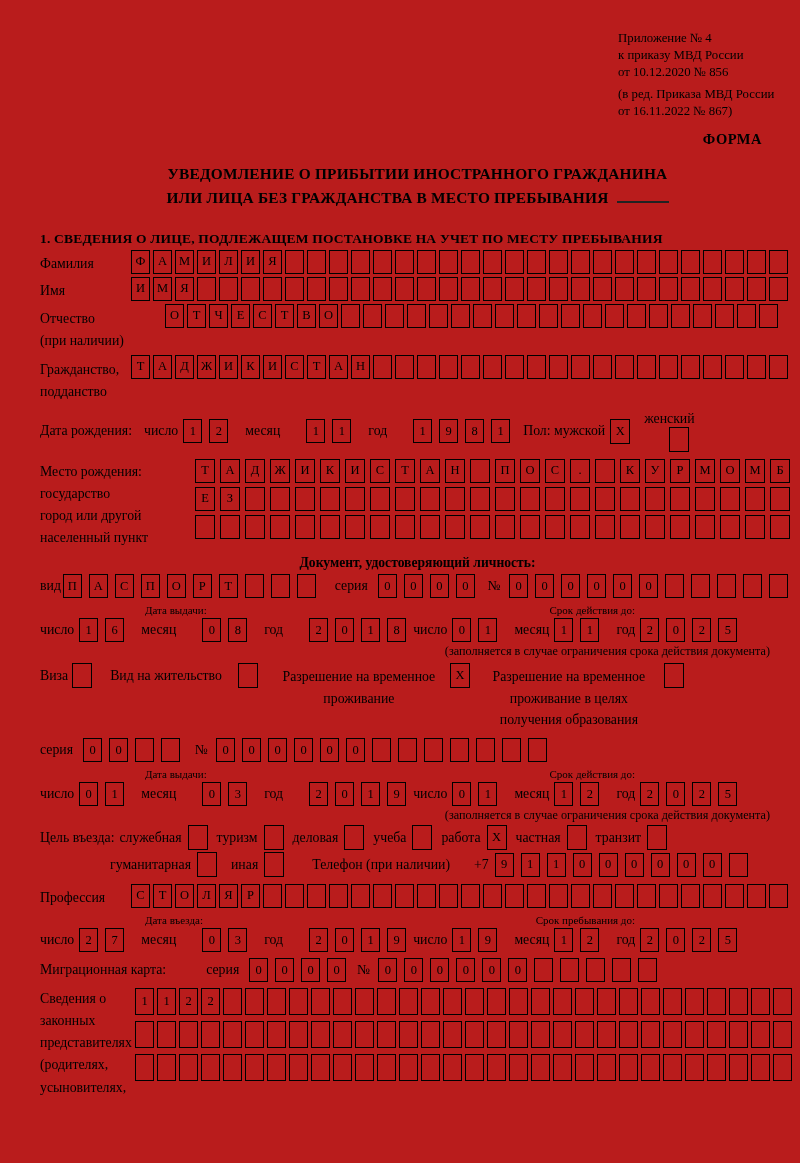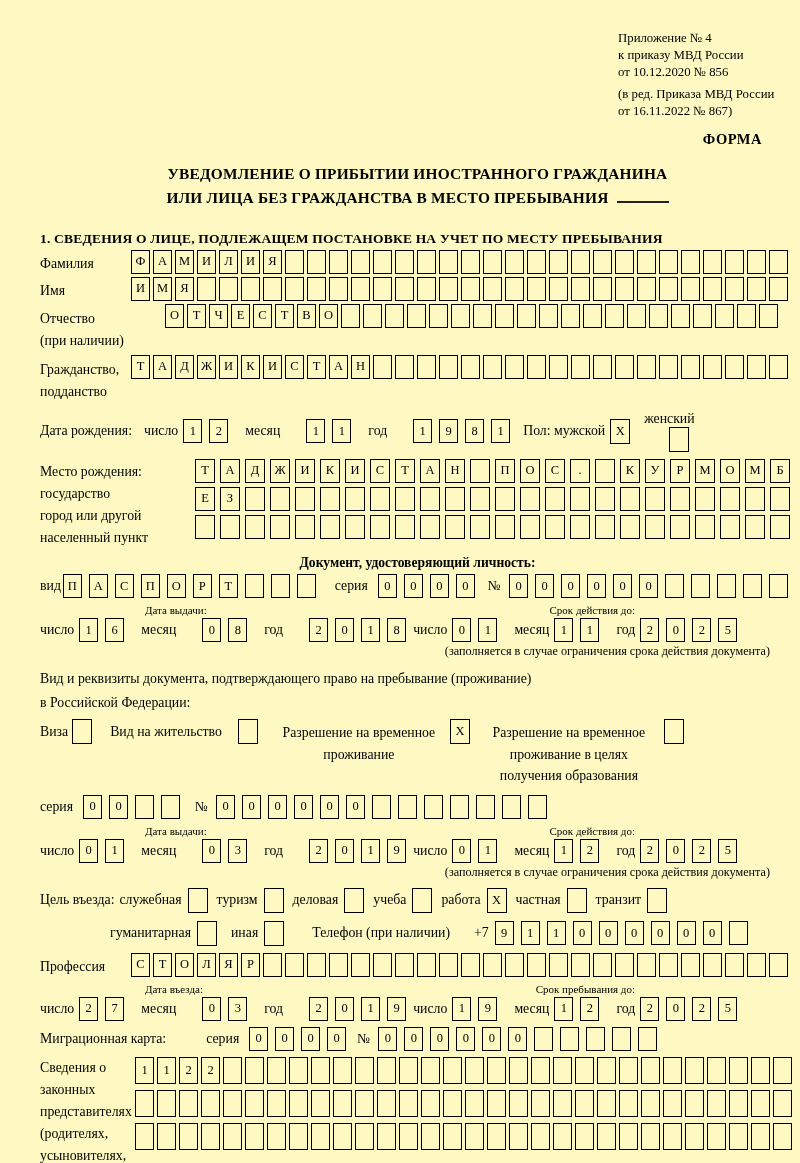--- a/index.html
+++ b/index.html
@@ -1,16 +1,16 @@
 <!DOCTYPE html>
 <html><head>
 <meta charset="utf-8">
 <style>
   html,body { margin:0; padding:0; background:#fff; }
-  .page { width:800px; height:1163px; background:#fef9c3; overflow:hidden;
+  .page { width:800px; height:1163px; background:#b91c1c; overflow:hidden;
           font-family:"Liberation Serif", serif; color:#000; }
   .inner { padding:30px 5px 0 40px; }
 
   .appendix { margin-left:578px; font-size:12.8px; line-height:1.32; }
   .appendix .revision { margin-top:5px; }
   .forma { font-weight:bold; text-align:right; padding-right:33px; margin-top:12px;
            font-size:14.5px; letter-spacing:.5px; }
 
   .title { text-align:center; font-weight:bold; font-size:15.4px; line-height:1.5;
            margin-top:14px; letter-spacing:.2px; }
@@ -52,21 +52,21 @@
   .rightgrp { margin-left:auto; margin-right:62px; }
 
   .note { text-align:right; padding-right:25px; font-size:12.2px; margin-top:2px; }
 
   .para { font-size:13.8px; margin-top:8px; line-height:1.75; }
 
   .visarow { display:flex; align-items:flex-start; margin-top:4px; font-size:13.8px; }
   .optlbl { text-align:center; line-height:1.55; padding-top:3px; }
   .vlbl { padding-top:5px; }
 
-  .goalrow { display:flex; align-items:center; margin-top:8px; font-size:13.8px; }
+  .goalrow { display:flex; align-items:center; margin-top:2px; font-size:13.8px; }
   .goalrow .pair-lbl { margin-left:9px; margin-right:6px; }
   .goalrow .first { margin-left:0; }
 
   .repwrap { display:flex; margin-top:4px; font-size:13.8px; }
   .repboxes { display:flex; flex-direction:column; }
 </style>
 </head>
 <body>
 
 <div class="page">
@@ -448,24 +448,20 @@
       <span class="boxes sp2">
             <span class="cell">2</span>
             <span class="cell">0</span>
             <span class="cell">2</span>
             <span class="cell">5</span>
           </span>
     </span>
   </div>
   <div class="note">(заполняется в случае ограничения срока действия документа)</div>
 
-  <div class="para">
-    <div>Вид и реквизиты документа, подтверждающего право на пребывание (проживание)</div>
-    <div>в Российской Федерации:</div>
-  </div>
 
   <div class="visarow">
     <span class="vlbl">Виза</span>
     <span class="boxes cbx" style="margin-left:4px;">
           <span class="cell"></span>
         </span>
     <span class="vlbl" style="margin-left:18px;">Вид на жительство</span>
     <span class="boxes cbx" style="margin-left:16px;">
           <span class="cell"></span>
         </span>

